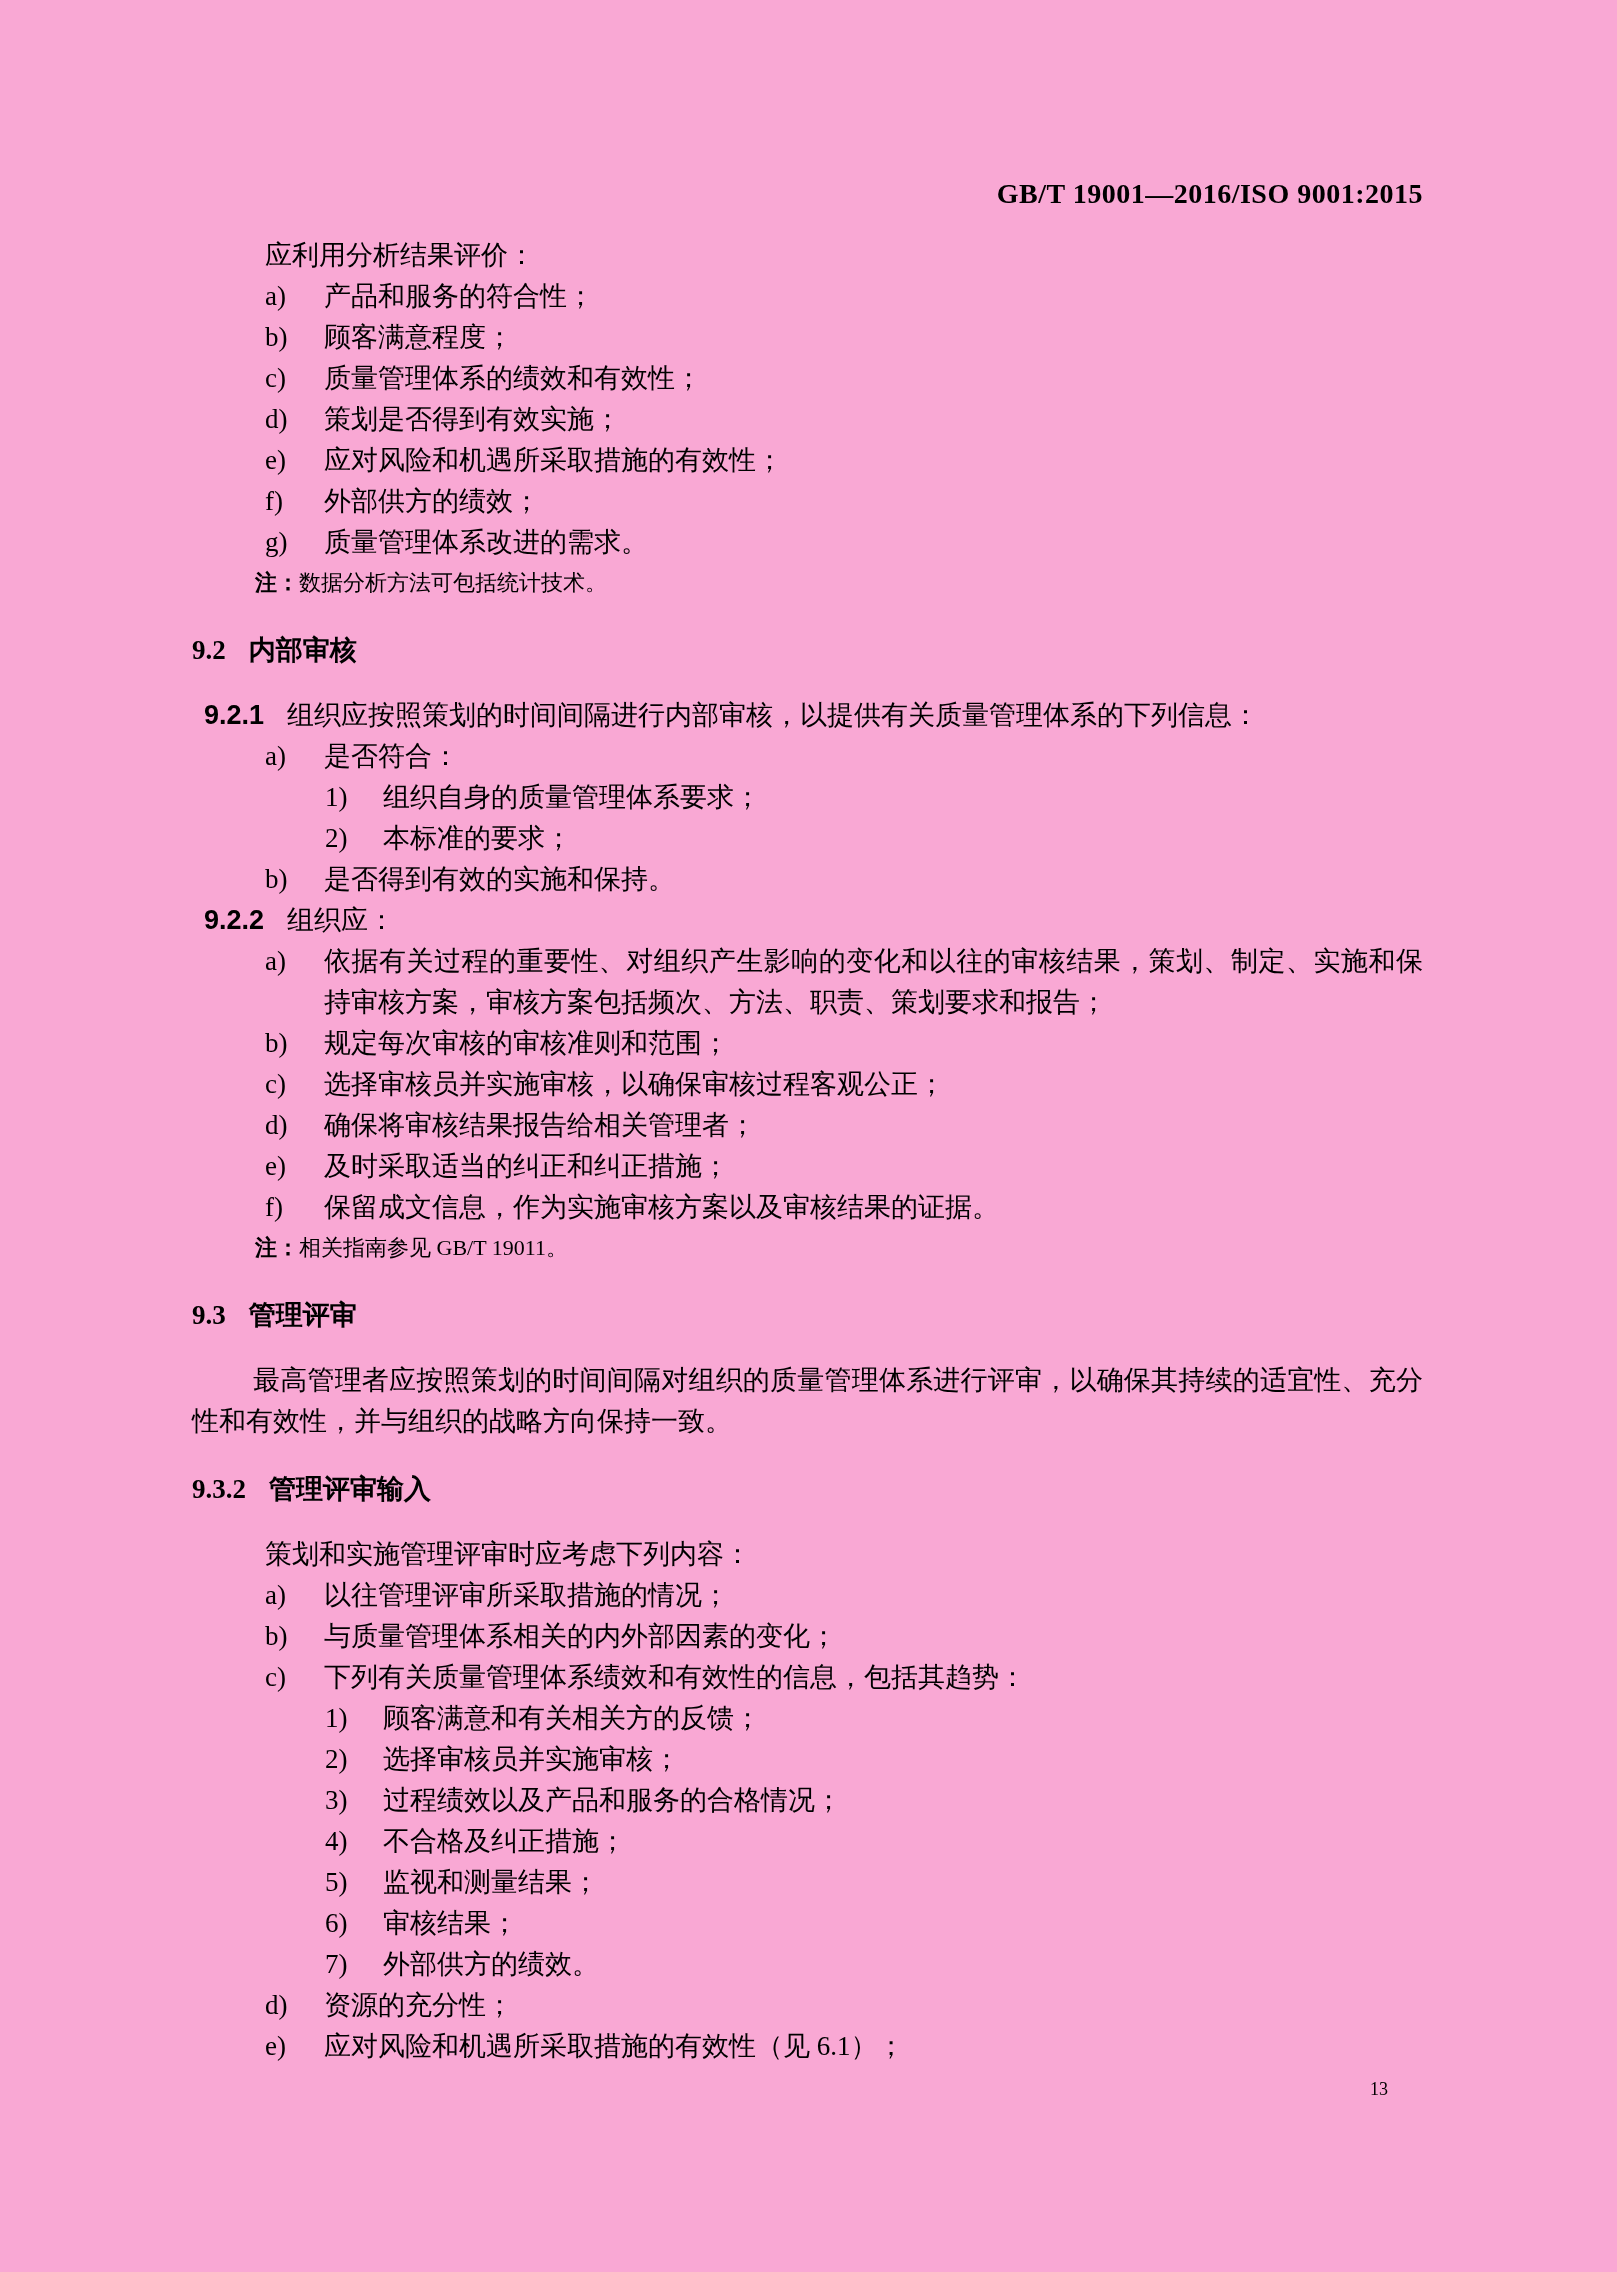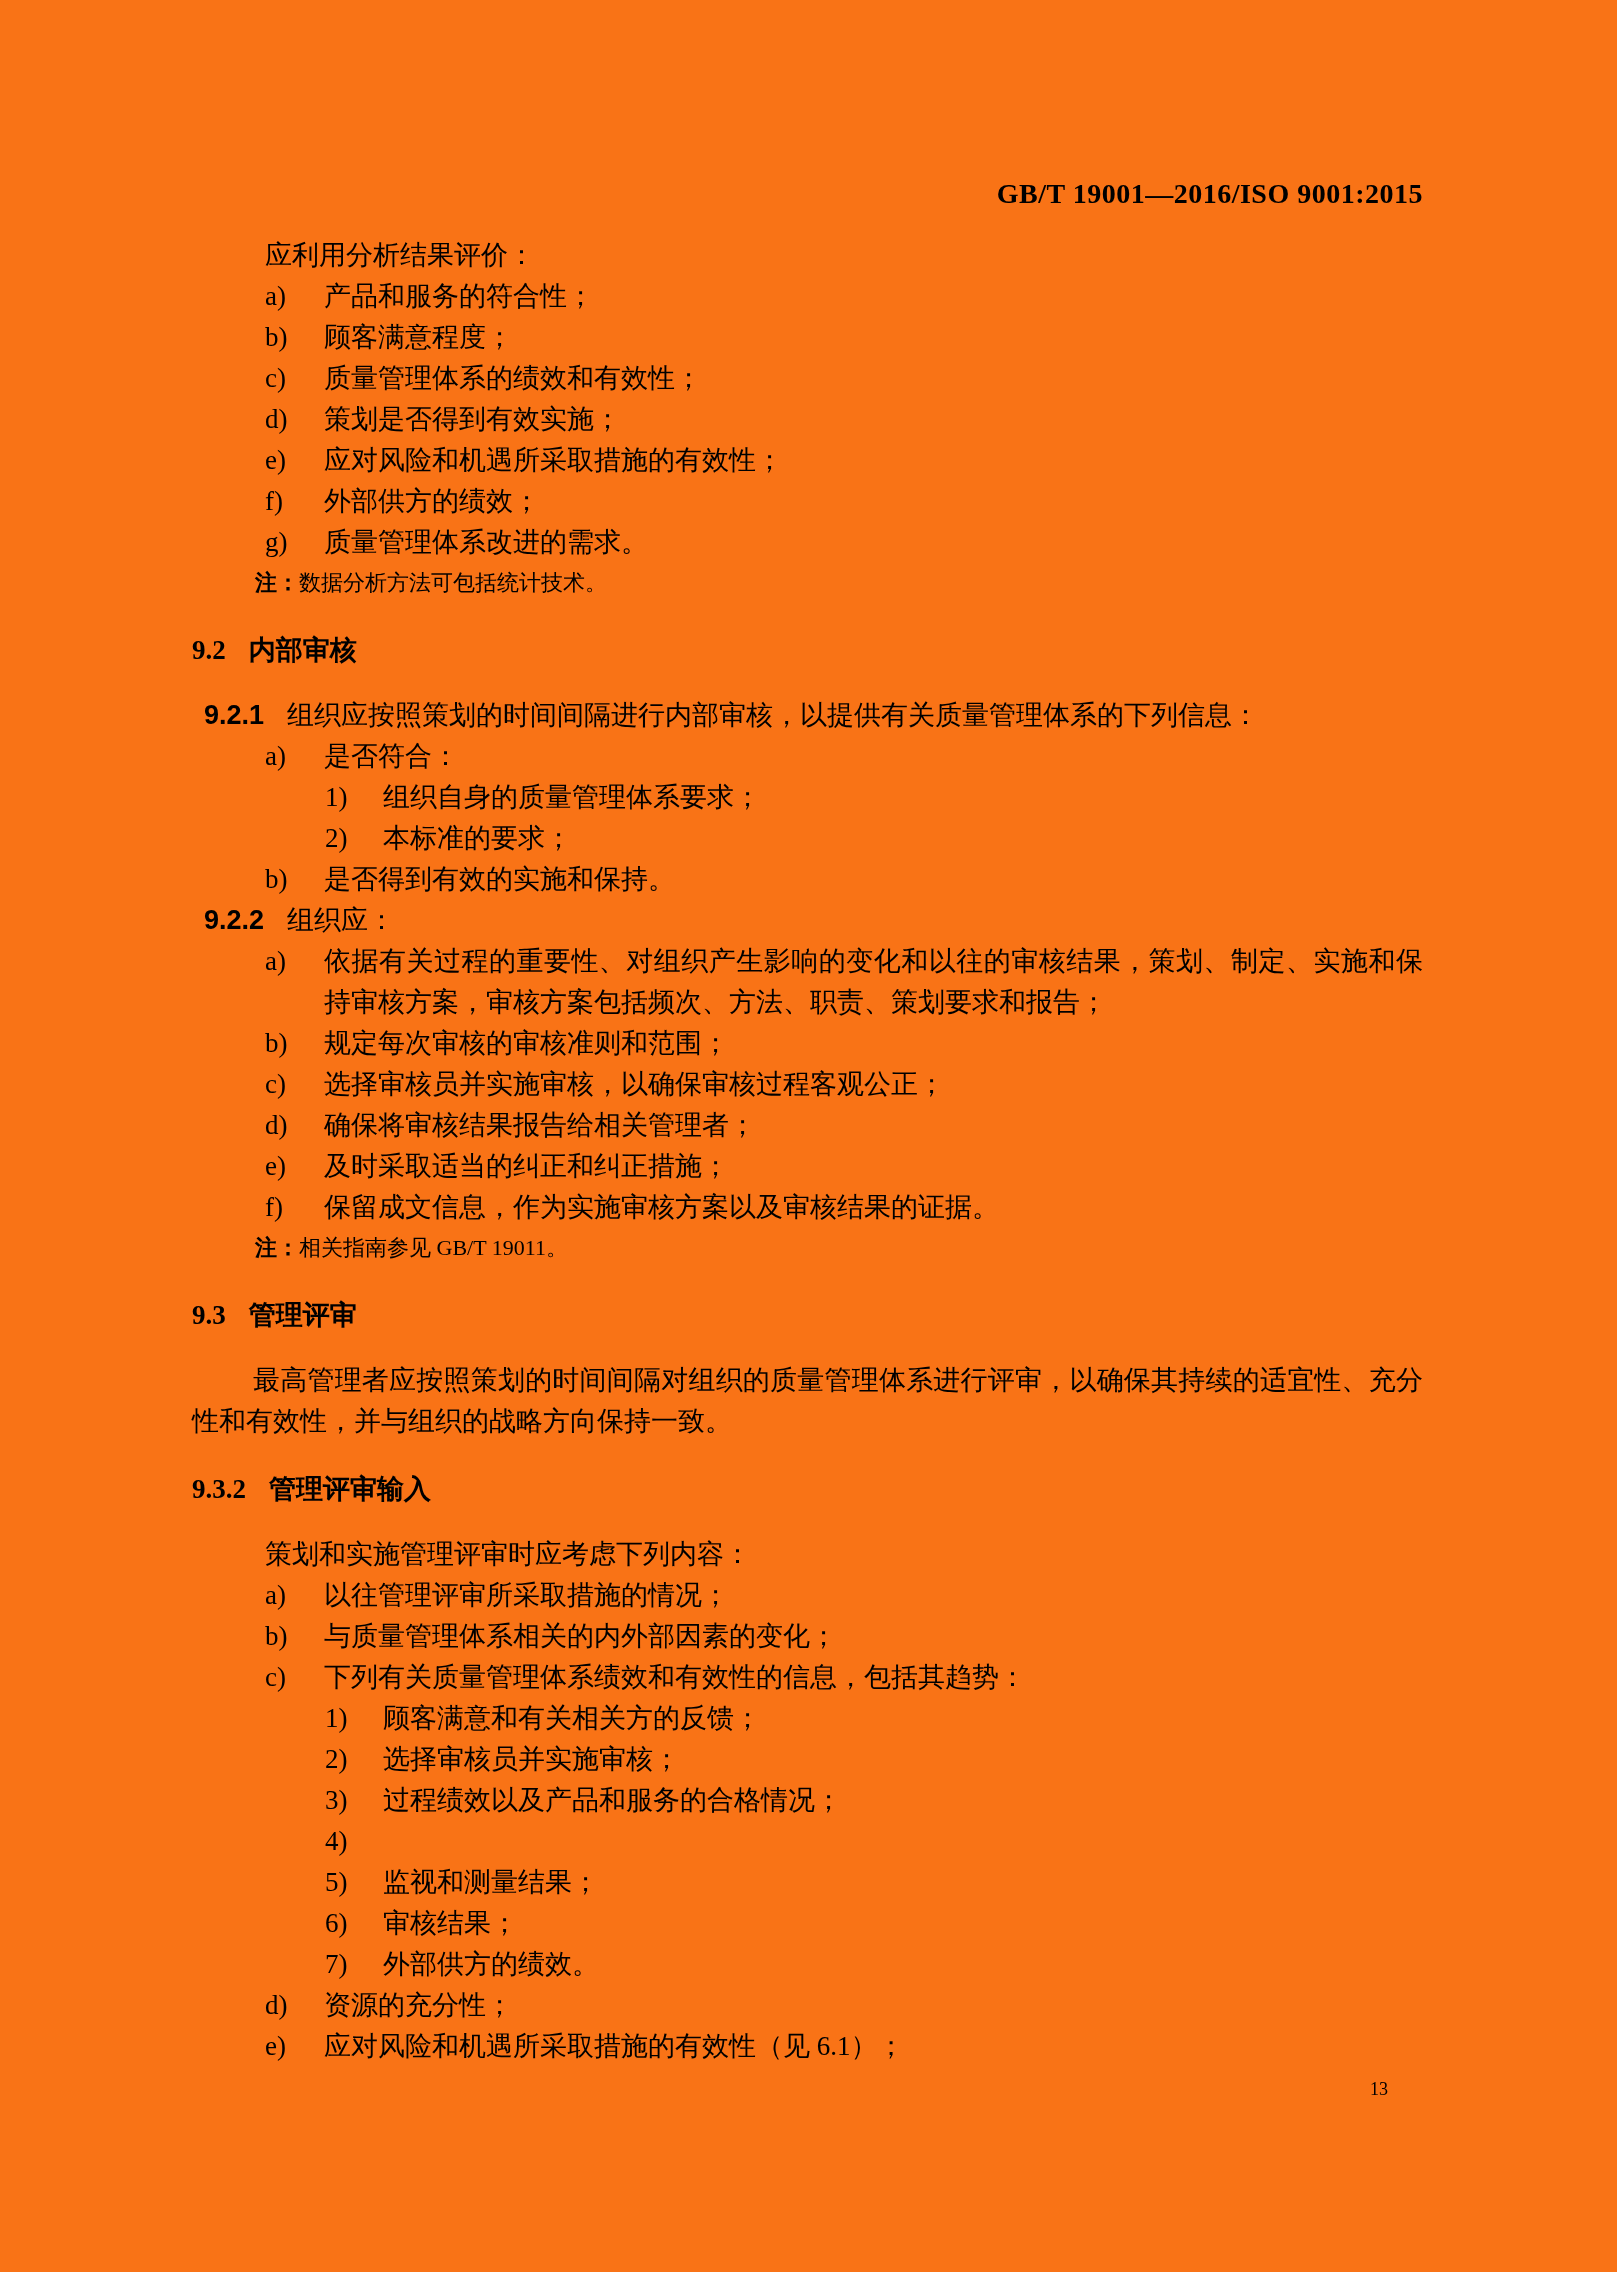--- a/index.html
+++ b/index.html
@@ -1,20 +1,20 @@
 <!DOCTYPE html>
 <html style="font-size:7.8px"><head>
 <meta charset="utf-8">
 <style>
   html, body { margin: 0; padding: 0; background: #ffffff; }
   .page {
     position: relative;
     width: 1617px;
     height: 2273px;
-    background: #f97316;
+    background: #f9a8d4;
     color: #000000;
     font-family: "Liberation Serif", "DejaVu Serif", serif;
     box-sizing: border-box;
     padding: 177px 194px 12px 192px;
     overflow: hidden;
   }
   .header {
     text-align: right;
     font-weight: 700;
     font-size: 28px;
@@ -191,20 +191,21 @@
       <div class="list list2 line">
         <span class="lbl">2)</span>
         <span class="txt">选择审核员并实施审核；</span>
       </div>
       <div class="list list2 line">
         <span class="lbl">3)</span>
         <span class="txt">过程绩效以及产品和服务的合格情况；</span>
       </div>
       <div class="list list2 line">
         <span class="lbl">4)</span>
+        <span class="txt">不合格及纠正措施；</span>
       </div>
       <div class="list list2 line">
         <span class="lbl">5)</span>
         <span class="txt">监视和测量结果；</span>
       </div>
       <div class="list list2 line">
         <span class="lbl">6)</span>
         <span class="txt">审核结果；</span>
       </div>
       <div class="list list2 line">

